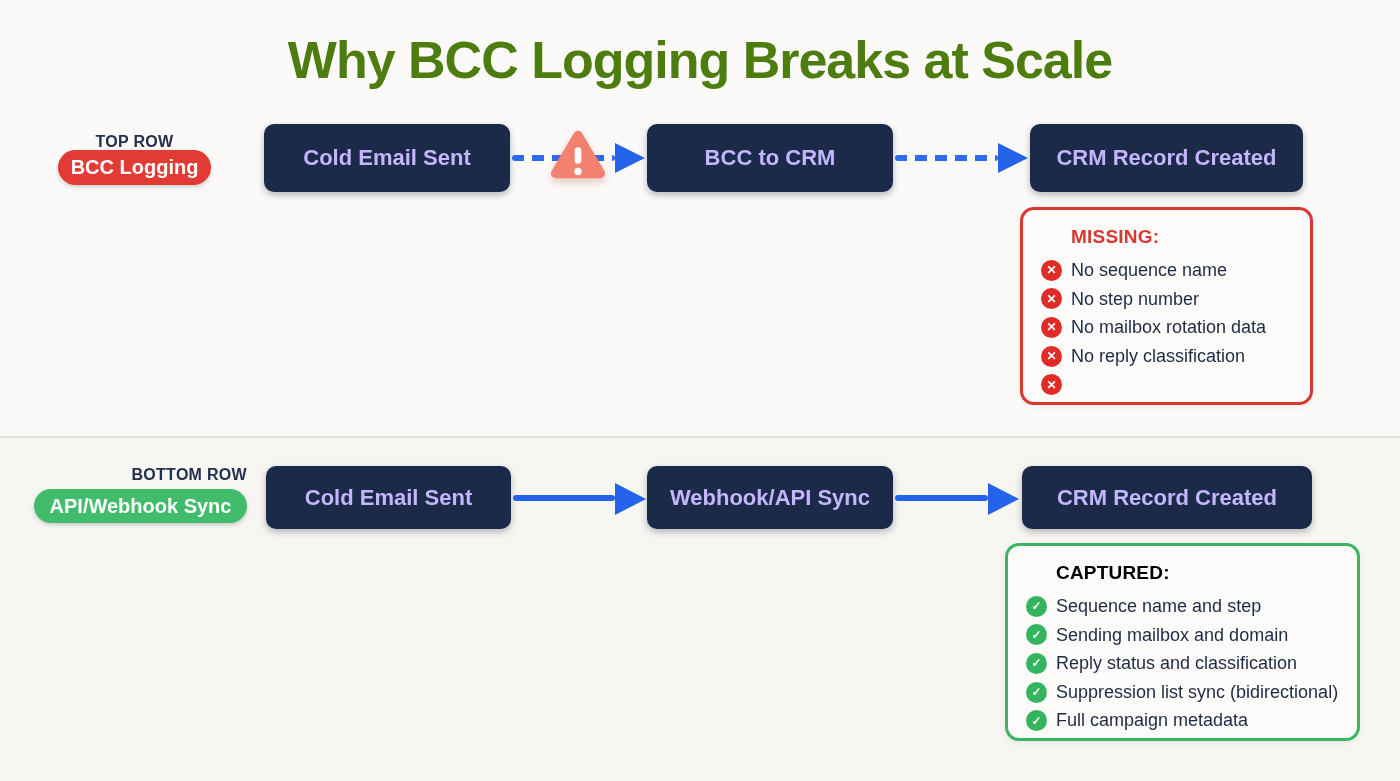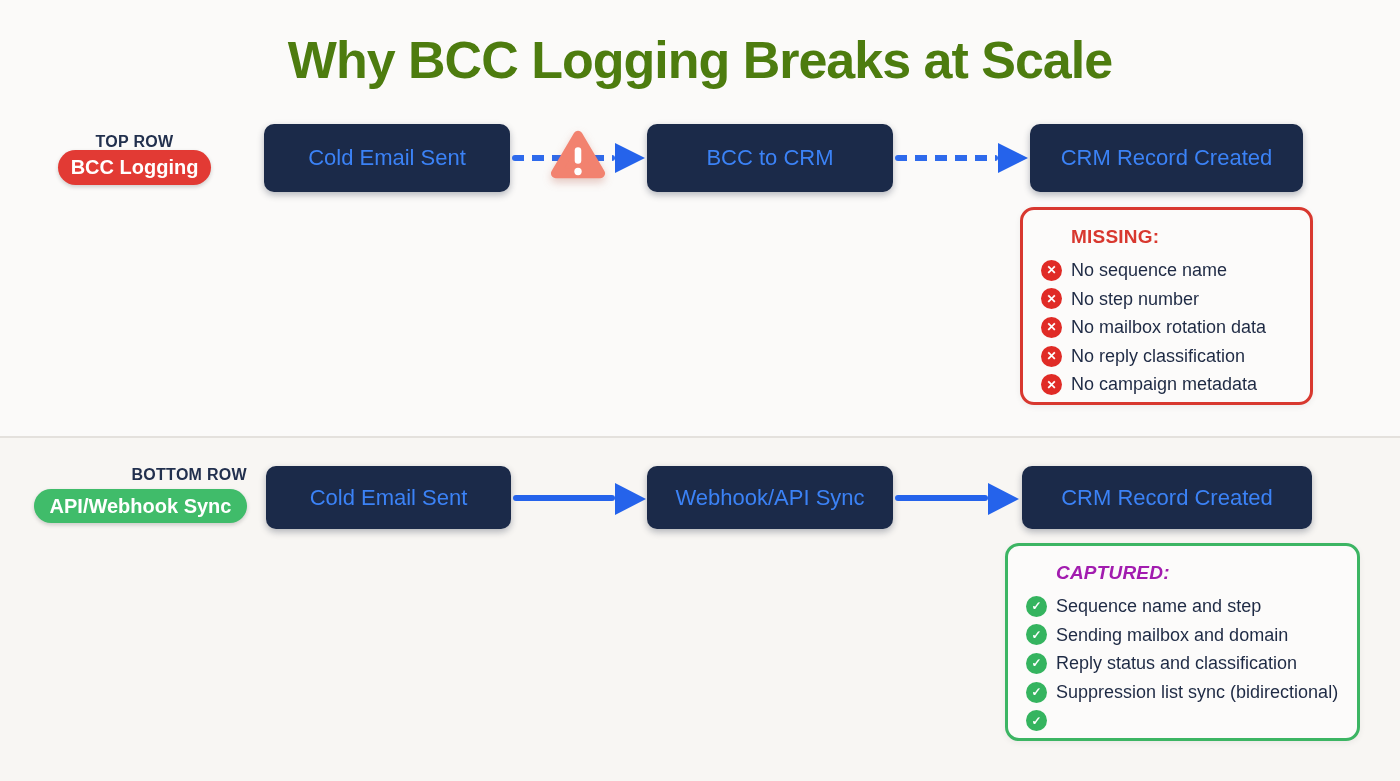--- a/index.html
+++ b/index.html
@@ -30,21 +30,21 @@
   .pill{
     position:absolute;display:flex;align-items:center;justify-content:center;
     border-radius:18px;color:#ffffff;font-size:20px;font-weight:700;
     box-shadow:0 2px 4px rgba(0,0,0,.18);
   }
   .pill.red{background:#e23a34;}
   .pill.green{background:#40bc6a;text-align:center;}
   .node{
     position:absolute;display:flex;align-items:center;justify-content:center;
     background:#1b2a49;border-radius:10px;
-    color:#3b82f6;font-size:22px;font-weight:400;
+    color:#c4b5fd;font-size:22px;font-weight:700;
     box-shadow:0 3px 7px rgba(15,25,50,.30);
   }
   .dash-line{
     position:absolute;height:6px;border-radius:3px;
     background:repeating-linear-gradient(90deg,#2e6aec 0 12px,transparent 12px 20px);
   }
   .solid-line{
     position:absolute;height:6px;border-radius:3px;background:#2563eb;
   }
   .arrowhead{
@@ -60,21 +60,21 @@
     position:absolute;border-radius:14px;background:#fcfbfa;
     box-shadow:0 2px 6px rgba(0,0,0,.06);
     padding:14px 14px 12px 18px;box-sizing:border-box;
   }
   .panel.red{border:3px solid #d8382f;}
   .panel.green{border:3px solid #3cb563;}
   .panel-title{
     font-size:19px;font-weight:700;margin:2px 0 8px 30px;letter-spacing:.2px;
   }
   .panel.red .panel-title{color:#d8382f;}
-  .panel.green .panel-title{color:#a21caf;font-style:italic;}
+  .panel.green .panel-title{color:#000000;}
   .panel-item{
     display:flex;align-items:center;gap:9px;
     font-size:18px;color:#1e2a44;line-height:28.6px;height:28.6px;
   }
   .badge-icon{
     width:21px;height:21px;border-radius:50%;flex:0 0 21px;
     display:flex;align-items:center;justify-content:center;
     color:#ffffff;font-size:12px;font-weight:700;line-height:1;
   }
   .badge-icon.x{background:#e02b26;}
@@ -128,21 +128,20 @@
     <div class="panel-item">
       <span class="badge-icon x">✕</span>
       <span>No mailbox rotation data</span>
     </div>
     <div class="panel-item">
       <span class="badge-icon x">✕</span>
       <span>No reply classification</span>
     </div>
     <div class="panel-item">
       <span class="badge-icon x">✕</span>
-      <span>No campaign metadata</span>
     </div>
   </div>
 
   <div class="row-label" style="left:34px;top:466px;width:213px;text-align:right;">BOTTOM ROW</div>
 
   <div class="pill green" style="left:34px;top:489px;width:213px;height:34px;">API/Webhook Sync</div>
 
   <div class="node" style="left:266px;top:466px;width:245px;height:63px;">Cold Email Sent</div>
 
   <div class="solid-line" style="left:513px;top:495px;width:102px;"></div>
@@ -170,16 +169,17 @@
     <div class="panel-item">
       <span class="badge-icon check">✓</span>
       <span>Reply status and classification</span>
     </div>
     <div class="panel-item">
       <span class="badge-icon check">✓</span>
       <span>Suppression list sync (bidirectional)</span>
     </div>
     <div class="panel-item">
       <span class="badge-icon check">✓</span>
+      <span>Full campaign metadata</span>
     </div>
   </div>
 
 </div>
 
 </body></html>

